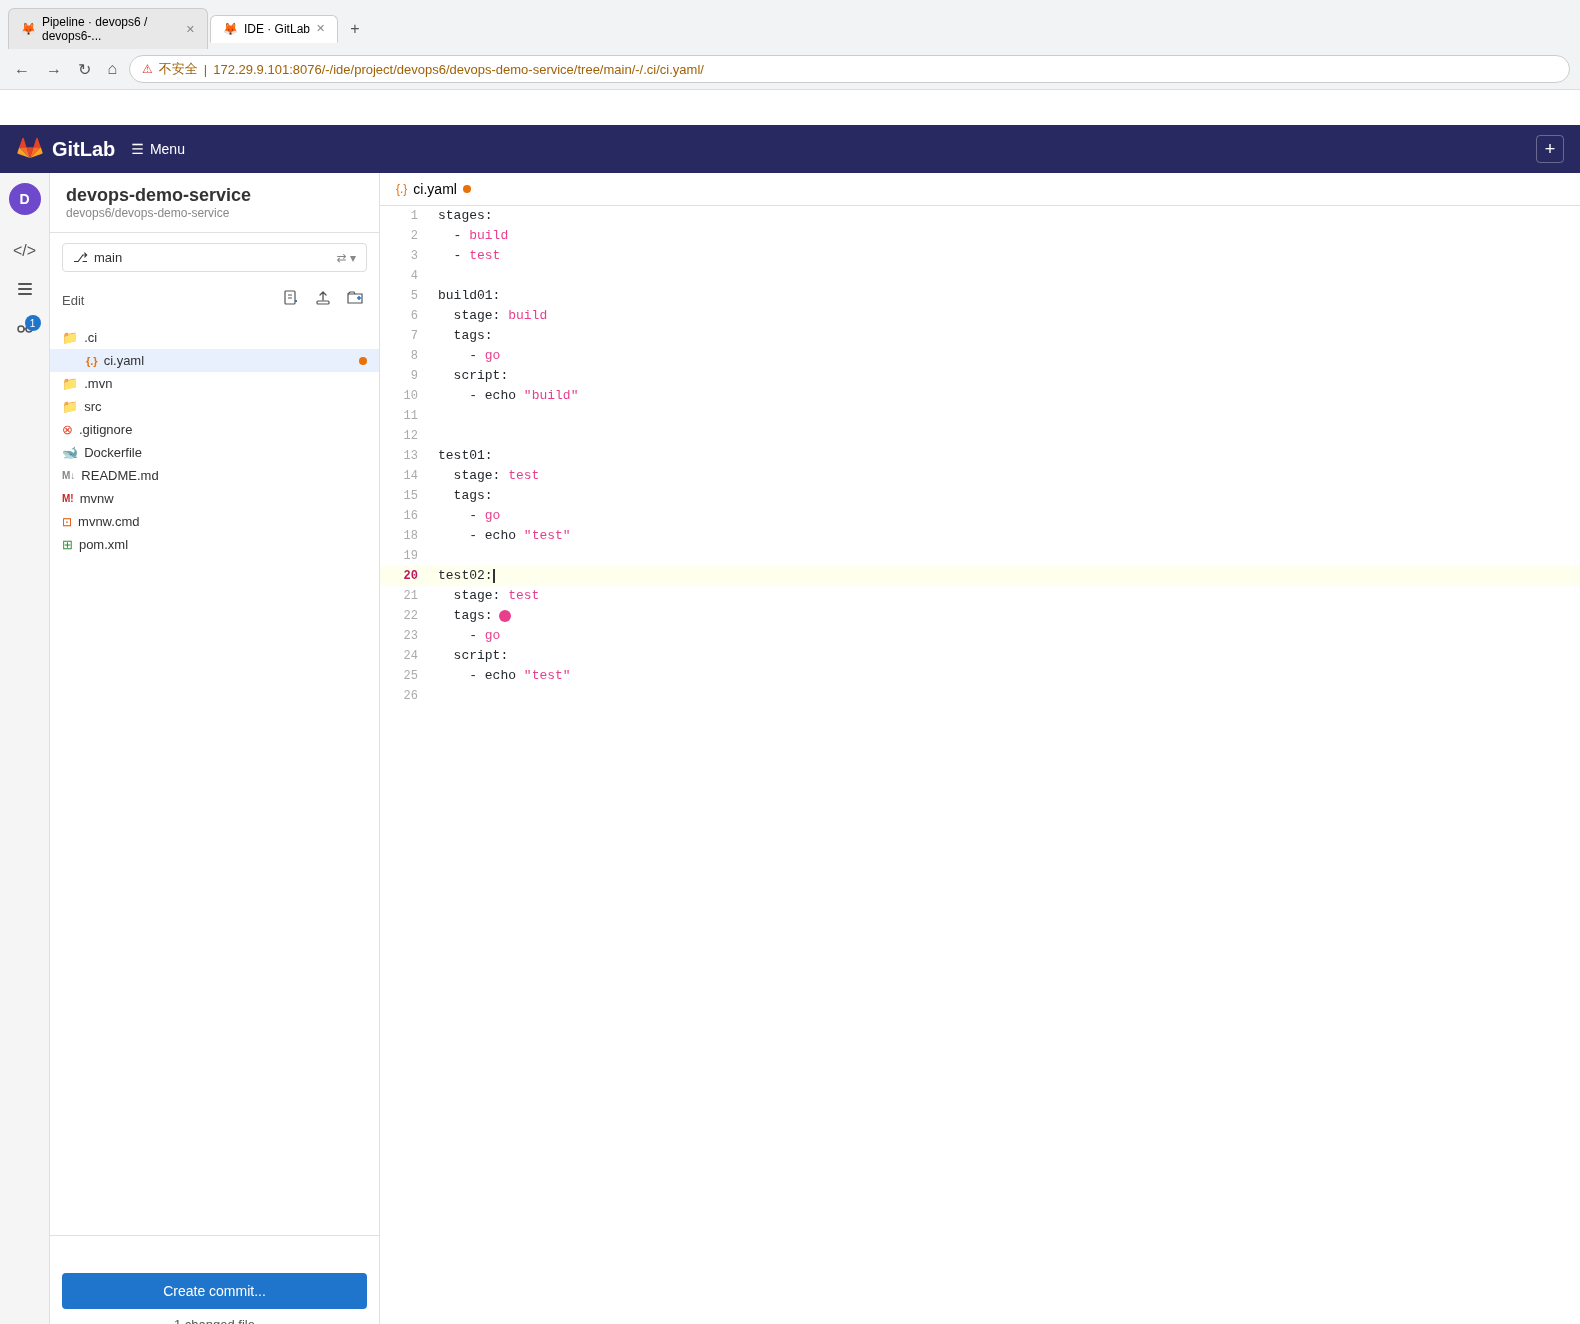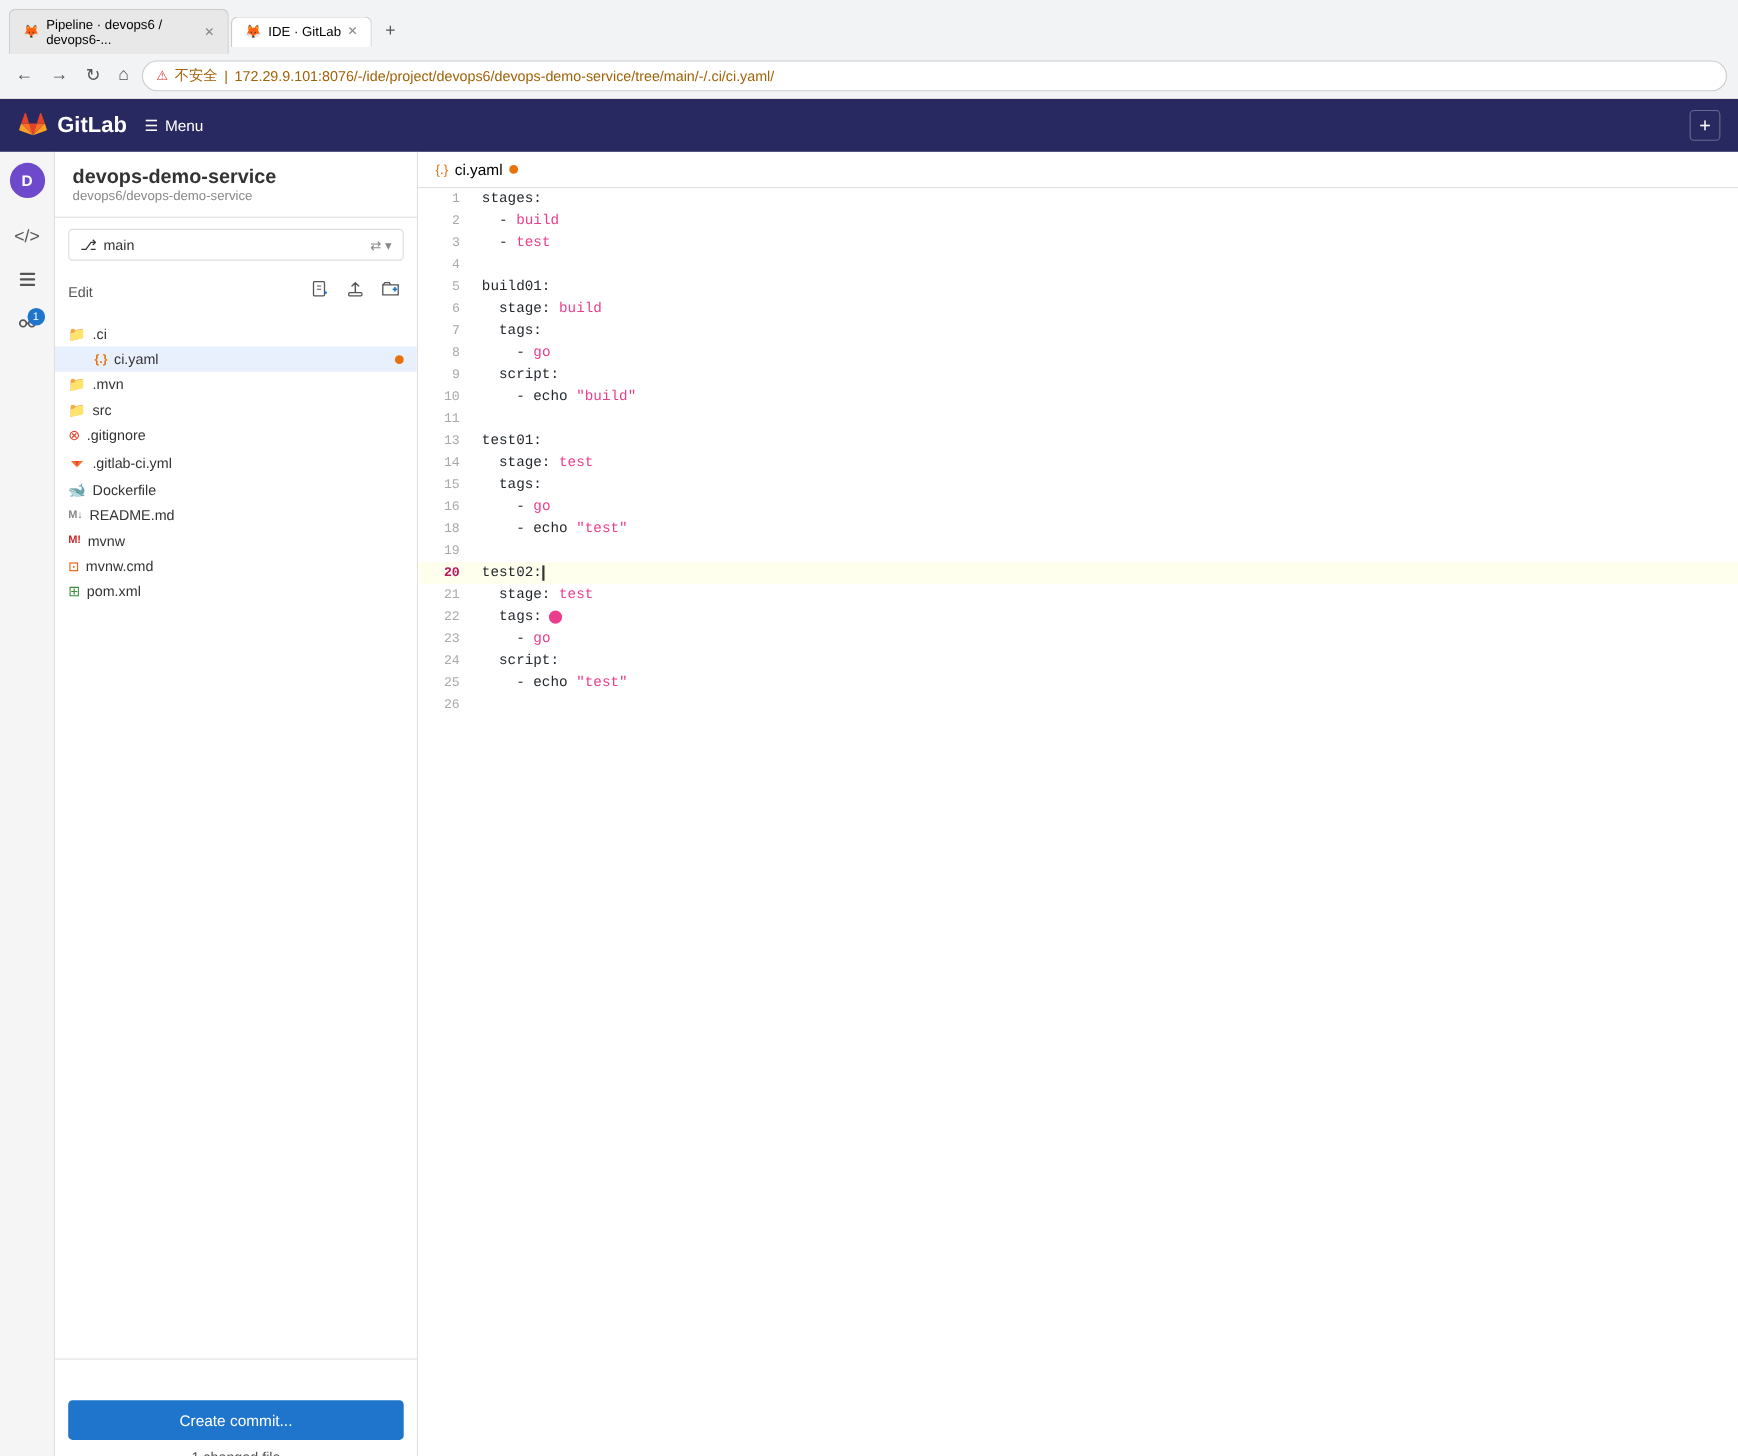--- a/index.html
+++ b/index.html
@@ -16,21 +16,21 @@
     .address-bar-row { display: flex; align-items: center; padding: 6px 10px; gap: 8px; background: #f1f3f4; }
     .nav-btn { background: none; border: none; cursor: pointer; font-size: 16px; color: #555; padding: 4px; }
     .address-bar { flex: 1; display: flex; align-items: center; background: #fff; border: 1px solid #ccc; border-radius: 20px; padding: 4px 12px; gap: 6px; font-size: 13px; }
     .address-text { color: #a16207; }
     .lock-icon { color: #d93025; font-size: 12px; }
 
     
     .app { display: flex; flex-direction: column; height: calc(100vh - 70px); }
 
     
-    .gl-header { background: #292961; display: flex; align-items: center; padding: 0 16px; height: 48px; gap: 16px; }
+    .gl-header { background: #292961; display: flex; align-items: center; padding: 0 16px; height: 48px; gap: 16px; margin-top: 35px; }
     .gl-logo { display: flex; align-items: center; gap: 8px; color: #fff; font-size: 20px; font-weight: 600; }
     .gl-fox { font-size: 28px; }
     .gl-menu-btn { background: none; border: none; color: #fff; cursor: pointer; display: flex; align-items: center; gap: 6px; font-size: 14px; }
     .gl-header-right { margin-left: auto; }
     .gl-plus-btn { background: none; border: 1px solid rgba(255,255,255,0.3); color: #fff; width: 28px; height: 28px; border-radius: 4px; cursor: pointer; font-size: 18px; display: flex; align-items: center; justify-content: center; }
 
     
     .main-layout { display: flex; flex: 1; overflow: hidden; }
 
     
@@ -224,30 +224,20 @@
         <div class="folder-item">
           <span>📁</span>
           <span>src</span>
         </div>
 
         <div class="folder-item">
           <span style="color:#e24329;">⊗</span>
           <span>.gitignore</span>
         </div>
 
-        <div class="folder-item">
-          <span>
-            <svg width="16" height="16" viewBox="0 0 16 16">
-                <path d="M8 14l2-6H6L8 14z" fill="#e24329"></path>
-                <path d="M8 14L6 8H2.5L8 14z" fill="#fc6d26"></path>
-                <path d="M8 14l2-6H13.5L8 14z" fill="#fc6d26"></path>
-              </svg>
-          </span>
-          <span>.gitlab-ci.yml</span>
-        </div>
 
         <div class="folder-item">
           <span style="color:#2496ed;">🐋</span>
           <span>Dockerfile</span>
         </div>
 
         <div class="folder-item">
           <span style="color:#888;font-size:10px;font-weight:700;">M↓</span>
           <span>README.md</span>
         </div>
@@ -332,20 +322,24 @@
             <tr>
               <td class="line-num">10</td>
               <td class="line-code">    - echo <span class="kw-pink">"build"</span></td>
             </tr>
 
             <tr>
               <td class="line-num">11</td>
               <td class="line-code"></td>
             </tr>
 
+            <tr>
+              <td class="line-num">12</td>
+              <td class="line-code"></td>
+            </tr>
 
             <tr>
               <td class="line-num">13</td>
               <td class="line-code">test01:</td>
             </tr>
 
             <tr>
               <td class="line-num">14</td>
               <td class="line-code">  stage: <span class="kw-pink">test</span></td>
             </tr>

